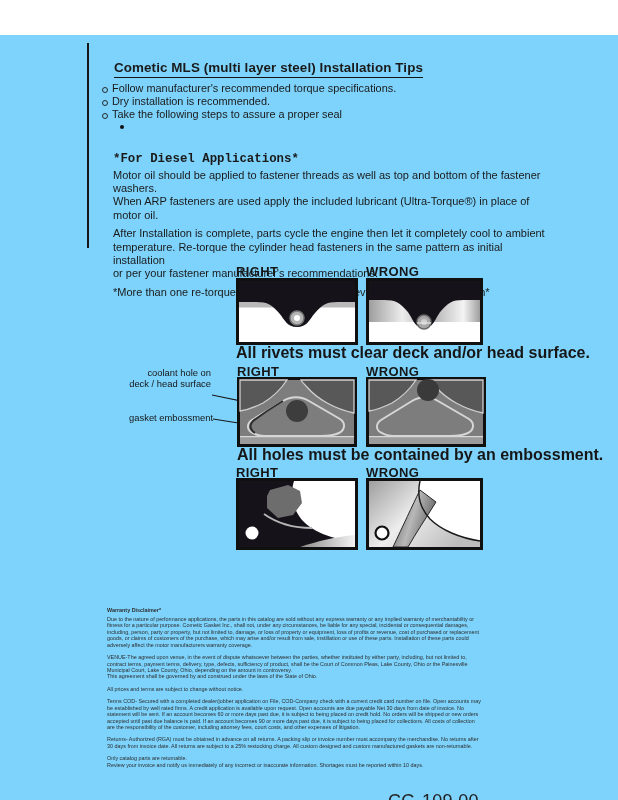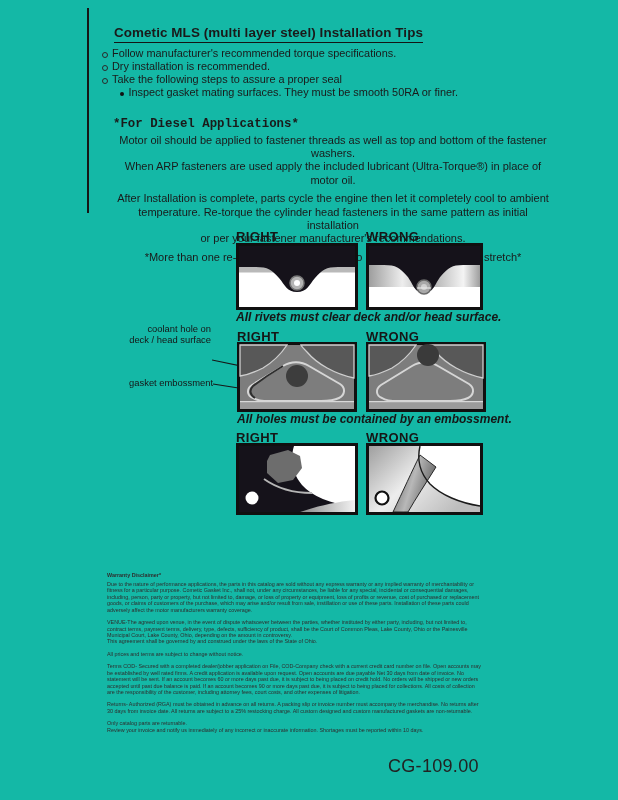--- a/index.html
+++ b/index.html
@@ -1,40 +1,40 @@
 <!DOCTYPE html>
 <html><head>
 <meta charset="utf-8">
 <style>
   html,body{margin:0;padding:0;background:#ffffff;}
   body{width:618px;height:800px;overflow:hidden;position:relative;
        font-family:"Liberation Sans", sans-serif;color:#1a1a1a;}
-  .page{position:absolute;inset:0;background:#14b8a6;}
+  .page{position:absolute;inset:0;background:#7dd3fc;margin-top:35px;}
   .abs{position:absolute;}
 
   .scan-line{left:87px;top:8px;width:2px;height:205px;background:#161616;}
 
   .title{left:114px;top:25px;margin:0;font-size:13.4px;font-weight:bold;
          letter-spacing:.1px;border-bottom:1.7px solid #141414;padding-bottom:2px;
          display:inline-block;}
 
   .bullets{left:102px;top:47px;font-size:10.9px;line-height:12.9px;width:480px;}
   .b-row{display:flex;align-items:center;}
   .b-row.sub{margin-left:18px;}
   .m-open{flex:0 0 auto;width:4px;height:4px;border:1.2px solid #2a2a2a;
           border-radius:50%;margin:3.5px 4px 0 0;}
   .m-fill{flex:0 0 auto;width:4.4px;height:4.4px;background:#111;
           border-radius:50%;margin:4px 4px 0 0;}
 
   .diesel-h{left:113px;top:117px;margin:0;font-size:12.4px;font-weight:bold;font-family:Liberation Mono, monospace;}
   .paras{left:113px;top:134px;width:440px;font-size:11px;line-height:13.2px;}
-  .paras p{margin:0 0 5.5px 0;white-space:pre-line;text-align:center;}
+  .paras p{margin:0 0 5.5px 0;white-space:pre-line;}
 
   .dg-label{font-size:13px;font-weight:700;text-align:left;letter-spacing:.4px;color:#161616;}
-  .dg-caption{font-size:12px;font-weight:700;color:#161616;white-space:pre-line;line-height:11.5px;font-style:italic;}
+  .dg-caption{font-size:16px;font-weight:700;color:#161616;white-space:pre-line;line-height:11.5px;}
   .panel{display:block;}
   .side-label{font-size:9.4px;line-height:10.8px;text-align:right;white-space:pre-line;color:#161616;}
 
   .legal{left:107px;top:572px;width:412px;font-size:5.4px;line-height:6.35px;color:#2e2e2e;}
   .legal .lh{font-weight:bold;margin:0 0 2.8px 0;}
   .legal p{margin:0 0 6.3px 0;white-space:pre-line;}
 
   .pagenum{left:388px;top:756px;font-size:18px;letter-spacing:.3px;color:#222;}
 </style>
 </head>
@@ -54,21 +54,20 @@
     <div class="b-row">
       <span class="m-open"></span>
       <span>Dry installation is recommended.</span>
     </div>
     <div class="b-row">
       <span class="m-open"></span>
       <span>Take the following steps to assure a proper seal</span>
     </div>
     <div class="b-row sub">
       <span class="m-fill"></span>
-      <span>Inspect gasket mating surfaces.  They must be smooth 50RA or finer.</span>
     </div>
   </div>
 
   <h2 class="abs diesel-h">*For Diesel Applications*</h2>
 
   <div class="abs paras">
     <p>Motor oil should be applied to fastener threads as well as top and bottom of the fastener washers.
 When ARP fasteners are used apply the included lubricant (Ultra-Torque®) in place of motor oil.</p>
     <p>After Installation is complete, parts cycle the engine then let it completely cool to ambient
 temperature. Re-torque the cylinder head fasteners in the same pattern as initial installation
@@ -107,21 +106,21 @@
       <circle cx="58" cy="44" r="3" fill="#d0d0d0"></circle>
       <line x1="51" y1="45" x2="65" y2="45" stroke="#e8e8e8" stroke-width="1.2"></line>
     </g>
   </svg>
 
   <div class="abs dg-caption" style="left:236px;top:312px;">All rivets must clear deck and/or head surface.</div>
 
   <div class="abs dg-label" style="left:237px;top:329px;width:120px;">RIGHT</div>
   <div class="abs dg-label" style="left:366px;top:329px;width:120px;">WRONG</div>
 
-  <div class="abs side-label" style="left:118px;top:324px;width:93px;">coolant hole on
+  <div class="abs side-label" style="left:118px;top:333px;width:93px;">coolant hole on
 deck / head surface</div>
   <div class="abs side-label" style="left:118px;top:378px;width:95px;">gasket embossment</div>
 
   <svg class="abs" style="left:212px;top:352px;" width="84" height="46" viewBox="0 0 84 46">
     <line x1="0" y1="8" x2="82" y2="25" stroke="#161616" stroke-width="1.2"></line>
     <line x1="1" y1="32" x2="52" y2="40" stroke="#161616" stroke-width="1.2"></line>
   </svg>
 
   <svg class="abs panel" style="left:237px;top:342px;" width="120" height="70" viewBox="0 0 120 70">
     <rect x="1.5" y="1.5" width="117" height="67" fill="#7d7d7d" stroke="#101010" stroke-width="3"></rect>

